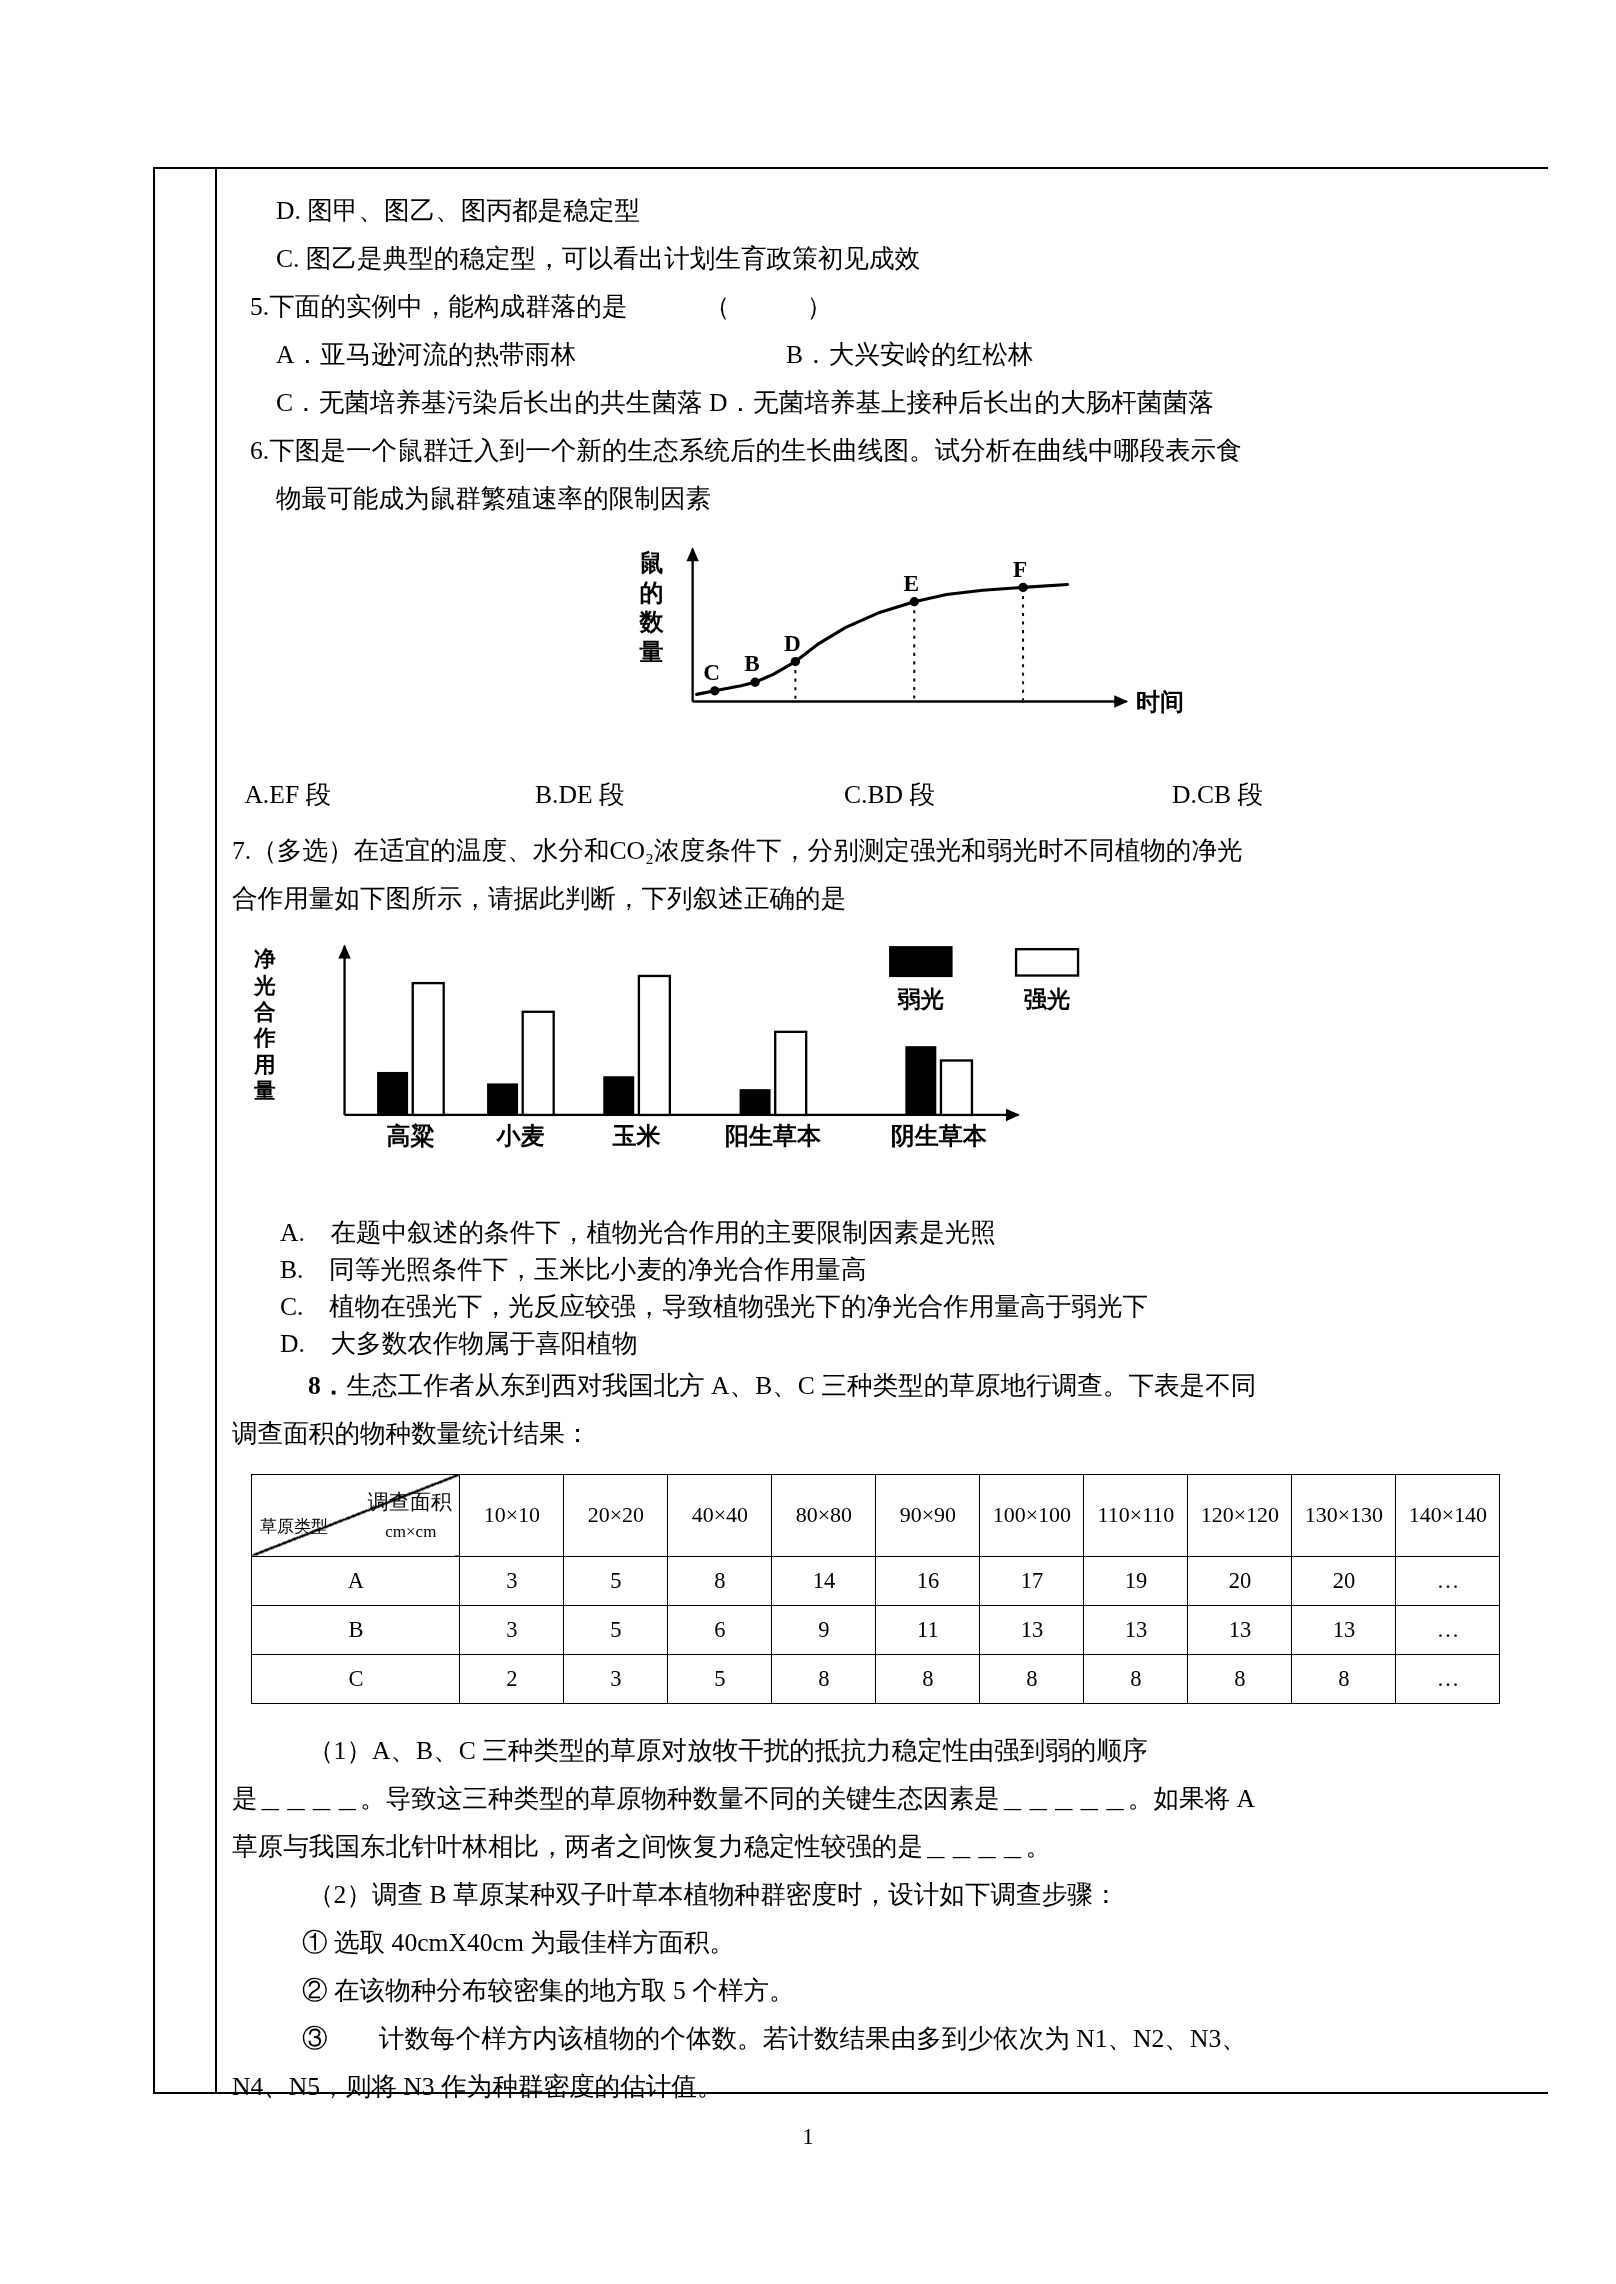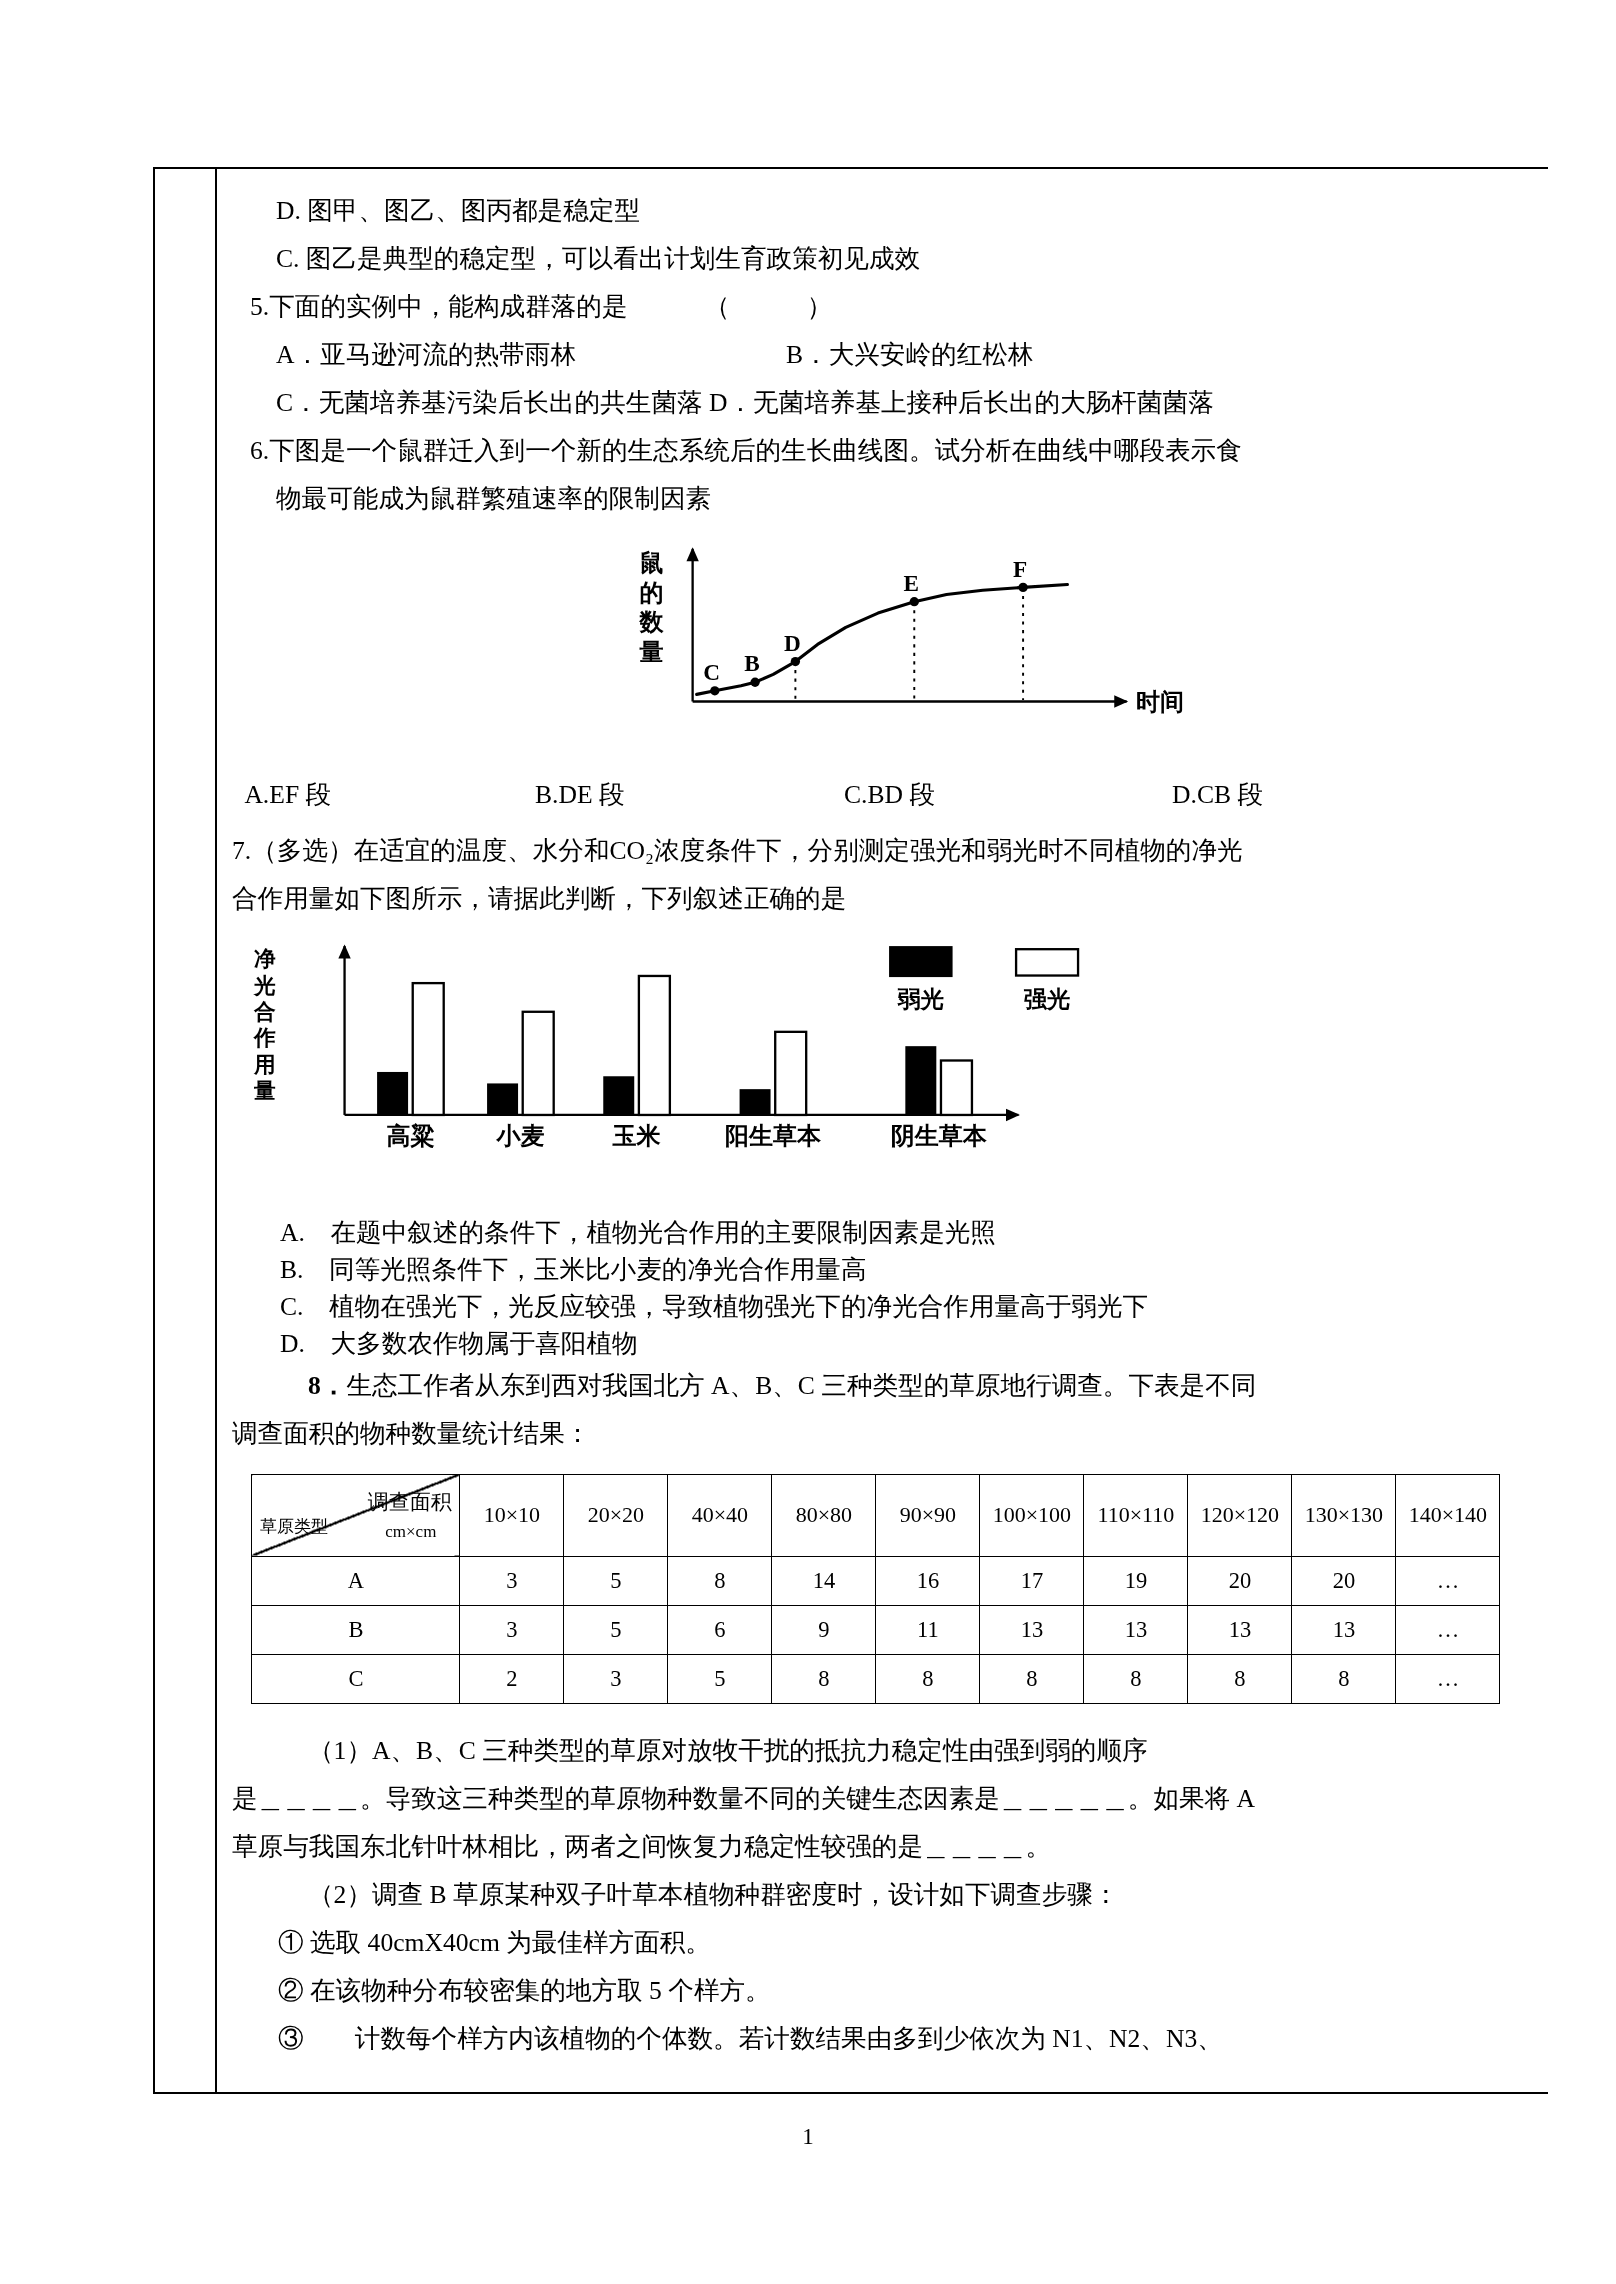--- a/index.html
+++ b/index.html
@@ -16,21 +16,21 @@
   #frame-left2  { left:215px; top:167px;  width:2.3px;  height:1927px; }
 
   .content {
     position:absolute; left:232px; top:187px; width:1311px;
     font-size:25.6px; line-height:48px;
   }
   .content p { white-space:nowrap; }
   .ind-opt  { margin-left:44px; }
   .ind-q    { margin-left:18px; }
   .ind-par  { margin-left:76px; }
-  .ind-step { margin-left:46px; }
+  .ind-step { margin-left:70px; }
   .pos-row { position:relative; height:48px; }
   .pos-row span { position:absolute; white-space:nowrap; top:0; }
 
   .chart1-wrap { margin:14px 0 20px 387px; width:589px; }
   .chart2-wrap { margin:12.4px 0 34px 7.7px; width:852px; }
   svg text { font-family:"Liberation Serif","DejaVu Serif",serif; fill:#000; }
 
   .q7-opts p { line-height:37px; margin-left:48px; }
 
   .survey-table { border-collapse:collapse; margin:15.5px 0 23px 19.4px; font-size:22.5px; }
@@ -220,17 +220,18 @@
       </tbody>
   </table>
 
   <p class="ind-par">（1）A、B、C 三种类型的草原对放牧干扰的抵抗力稳定性由强到弱的顺序</p>
   <p>是＿＿＿＿。导致这三种类型的草原物种数量不同的关键生态因素是＿＿＿＿＿。如果将 A</p>
   <p>草原与我国东北针叶林相比，两者之间恢复力稳定性较强的是＿＿＿＿。</p>
   <p class="ind-par">（2）调查 B 草原某种双子叶草本植物种群密度时，设计如下调查步骤：</p>
   <p class="ind-step">① 选取 40cmX40cm 为最佳样方面积。</p>
   <p class="ind-step">② 在该物种分布较密集的地方取 5 个样方。</p>
   <p class="ind-step">③　　计数每个样方内该植物的个体数。若计数结果由多到少依次为 N1、N2、N3、</p>
+  <p>N4、N5，则将 N3 作为种群密度的估计值。</p>
 
 </div>
 
 <div class="page-footer">1</div>
 
 
 </body></html>

